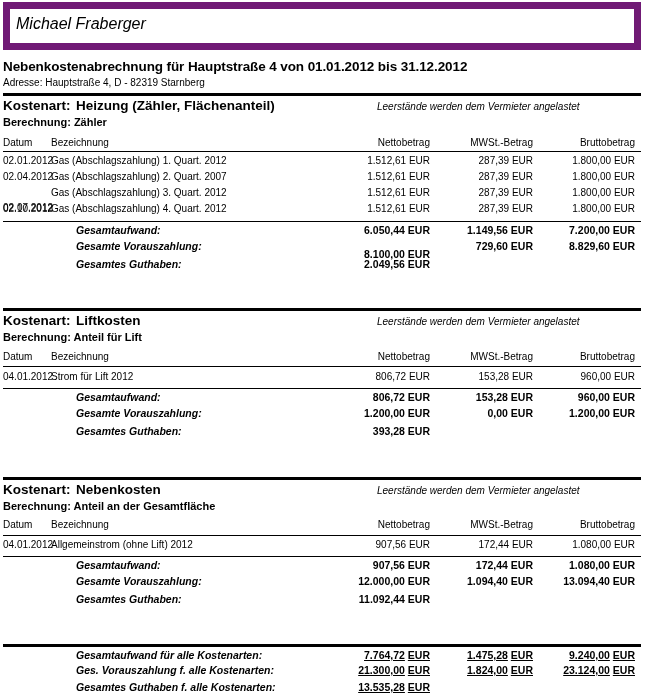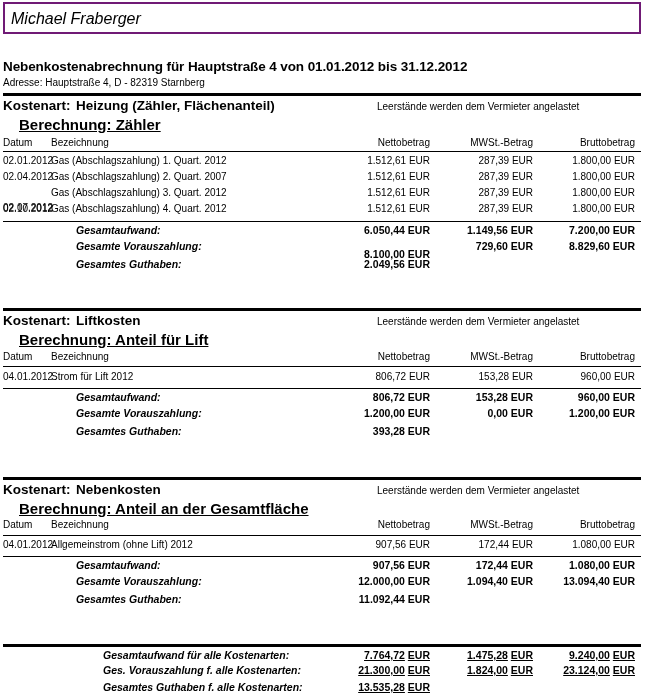--- a/index.html
+++ b/index.html
@@ -1,46 +1,46 @@
 <!DOCTYPE html>
 <html><head>
 <meta charset="utf-8">
 <style>
   * { margin: 0; padding: 0; box-sizing: border-box; }
   html, body { width: 645px; height: 696px; background: #ffffff; overflow: hidden; }
   body { position: relative; font-family: "Liberation Sans", sans-serif; color: #000; font-size: 11px; }
   .abs { position: absolute; white-space: nowrap; }
 
-  .header-box { position: absolute; left: 3px; top: 2px; width: 638px; height: 32px; border: 2px solid #701a75; }
+  .header-box { position: absolute; left: 3px; top: 2px; width: 638px; height: 48px; border: 7px solid #701a75; }
   .hdr-name { position: absolute; left: 6px; top: 6px; font-size: 16px; font-style: italic; }
   .hdr-title { position: absolute; right: 10px; top: 6px; font-size: 16px; font-style: italic; text-align: center; line-height: 19px; }
 
   .main-title { left: 3px; top: 59px; font-size: 13.5px; font-weight: bold; letter-spacing: -0.1px; }
   .address { left: 3px; top: 77px; font-size: 10px; }
 
   .thick { position: absolute; left: 3px; width: 638px; height: 3px; background: #000; }
   .thin { position: absolute; left: 3px; width: 638px; height: 1px; background: #000; }
 
   .kost-head { left: 3px; font-size: 13.5px; font-weight: bold; }
   .kost-head .lbl { display: inline-block; width: 73px; }
-  .leer { left: 377px; font-size: 10px; }
-  .berech { left: 19px; font-size: 15px; font-weight: bold; text-decoration: underline; }
+  .leer { left: 377px; font-size: 10px; font-style: italic; }
+  .berech { left: 3px; font-size: 11px; font-weight: bold; }
 
   .colhdr, .row { font-size: 10px; }
   .c-datum { left: 3px; }
   .c-bez { left: 51px; }
   .r { text-align: right; }
   .c-netto { right: 215px; }
   .c-mwst { right: 112px; }
   .c-brutto { right: 10px; }
 
   .tot { font-size: 10.5px; font-weight: bold; }
   .tot-lbl { left: 76px; font-style: italic; }
 
-  .grand { font-size: 10.5px; font-weight: bold; margin-left: 27px; }
+  .grand { font-size: 10.5px; font-weight: bold; }
   .grand .u { text-decoration: underline; }
 </style>
 </head>
 <body>
 
 <div class="header-box">
   <div class="hdr-name">Michael Fraberger</div>
 </div>
 
 <div class="abs main-title">Nebenkostenabrechnung für Hauptstraße 4 von 01.01.2012 bis 31.12.2012</div>

